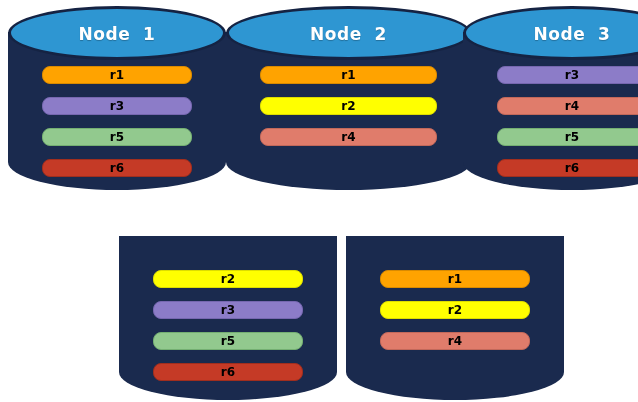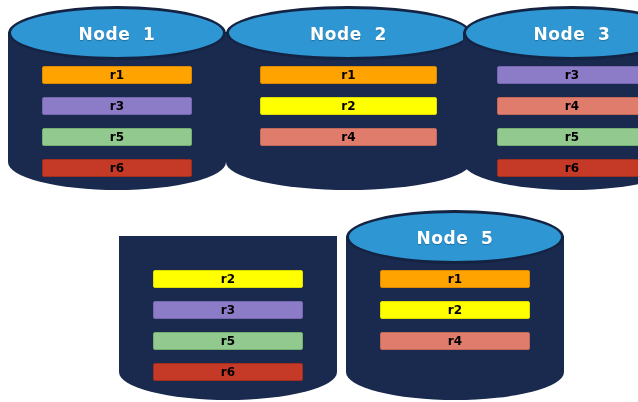--- a/index.html
+++ b/index.html
@@ -58,21 +58,21 @@
   .bars {
     position: absolute;
     left: 34px; right: 34px;
     top: 60px;
     display: flex;
     flex-direction: column;
     gap: 13px;
   }
   .bar {
     height: 18px;
-    border-radius: 2px;
+    border-radius: 8px;
     border: 1px solid rgba(0,0,0,0.18);
     display: flex;
     align-items: center;
     justify-content: center;
     box-sizing: border-box;
   }
   .bar span {
     color: var(--bartext, #000000);
     font-weight: bold;
     font-size: 12px;
@@ -157,23 +157,20 @@
           <span>r5</span>
         </div>
         <div class="bar" style="background: rgb(197, 58, 38); border-color: rgb(160, 46, 30);">
           <span>r6</span>
         </div>
       </div>
   </div>
 
   <div class="cylinder pos-5">
     <div class="cyl-body"></div>
-    <div class="cyl-top">
-      <span class="cyl-title">Node  5</span>
-    </div>
     <div class="bars">
         <div class="bar" style="background: rgb(255, 163, 0); border-color: rgb(217, 138, 0);">
           <span>r1</span>
         </div>
         <div class="bar" style="background: rgb(255, 255, 0); border-color: rgb(221, 221, 0);">
           <span>r2</span>
         </div>
         <div class="bar" style="background: rgb(224, 124, 107); border-color: rgb(194, 104, 90);">
           <span>r4</span>
         </div>

